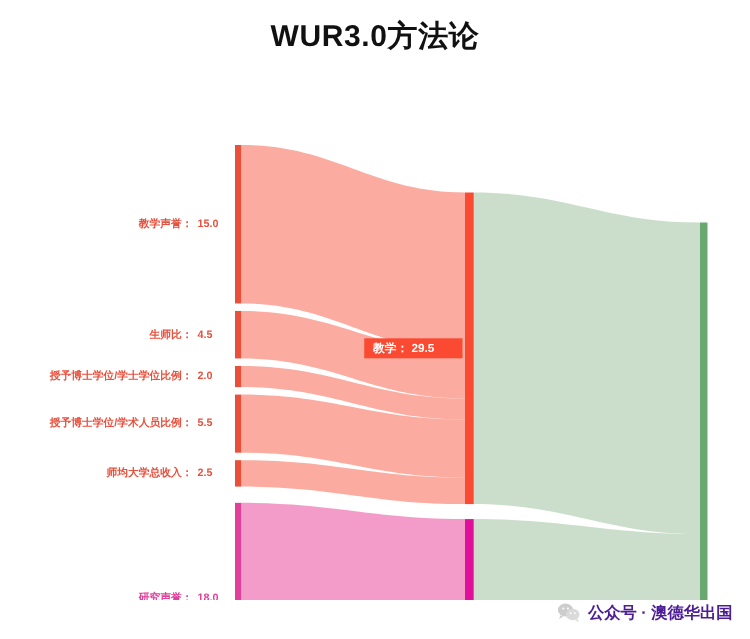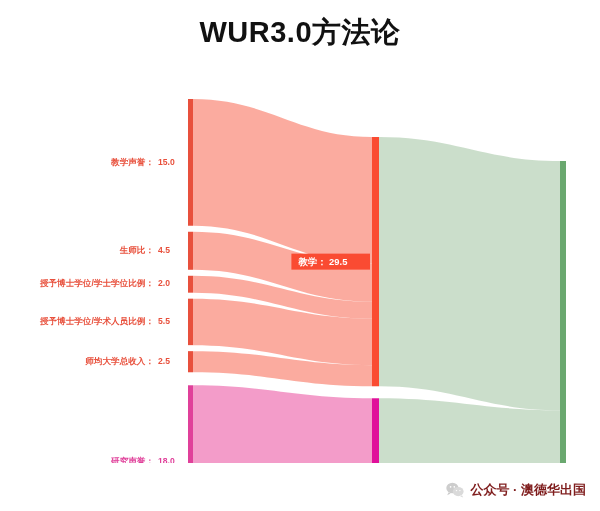--- a/index.html
+++ b/index.html
@@ -13,41 +13,41 @@
     text-align:center;
     padding-top:14px;
   }
   #title-block .line{
     font-weight:bold;
     color:#111111;
     letter-spacing:0.5px;
     line-height:1.30;
   }
   #title-line-1{font-size:23px;}
-  #title-line-2{font-size:29px;}
+  #title-line-2{font-size:24px;}
   #sankey-wrap{
-    position:absolute;left:0;top:83px;width:504px;height:380px;text-decoration:underline;
+    position:absolute;left:0;top:100px;width:504px;height:380px;text-decoration:underline;
   }
   svg{display:block;}
   .src-label{
     font-size:8.6px;font-weight:bold;
     text-anchor:end;dominant-baseline:middle;
   }
   .src-value{
     font-size:8.6px;font-weight:bold;
     text-anchor:start;dominant-baseline:middle;
   }
   .node-label{
     font-size:9.4px;font-weight:bold;fill:#ffffff;
     dominant-baseline:middle;
   }
   #watermark{
     position:absolute;right:14px;bottom:12px;
     display:flex;align-items:center;gap:6px;
-    color:#7f1d1d;font-size:13px;font-weight:bold;
+    color:#4c1d95;font-size:13px;font-weight:bold;
   }
   #watermark .wechat{display:block;}
 </style>
 </head>
 <body>
 
 <div id="title-block">
   <div class="line" id="title-line-2">WUR3.0方法论</div>
 </div>
 

